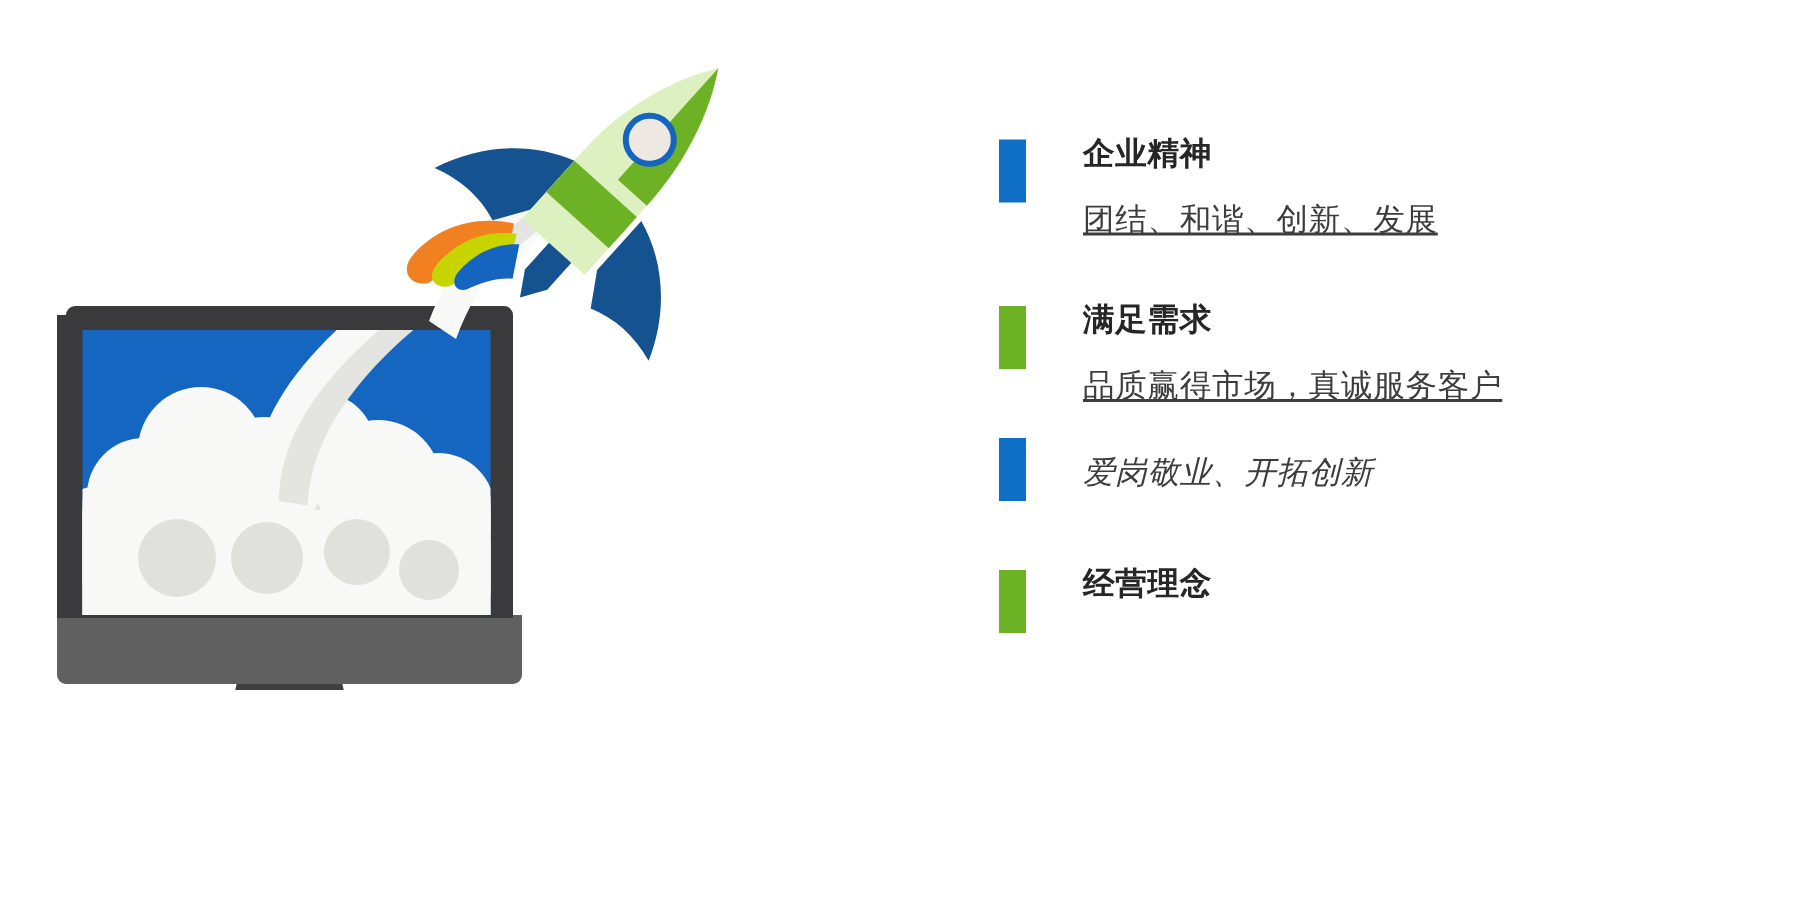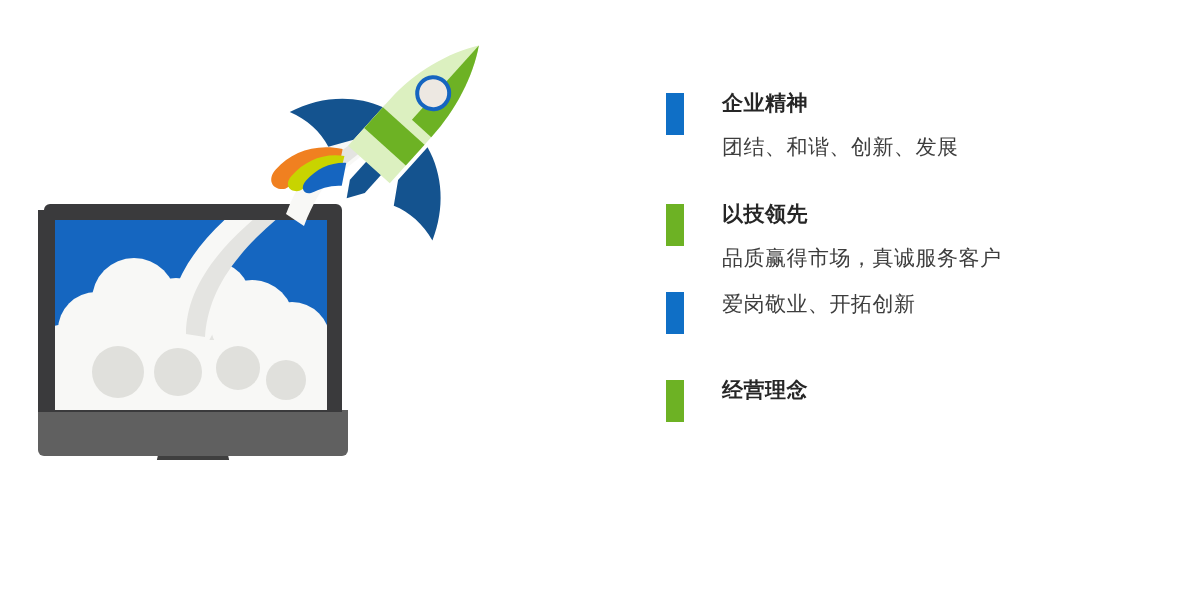--- a/index.html
+++ b/index.html
@@ -62,22 +62,22 @@
     white-space: nowrap;
   }
   .item-body {
     font-size: 21px;
     font-weight: normal;
     color: #3d3d3d;
     line-height: 28px;
     letter-spacing: 0.5px;
     white-space: nowrap;
   }
-  .gap-lg .item-body { margin-top: 16px; }
-  .gap-sm .item-body { margin-top: 2px; }
+  .gap-lg .item-body { margin-top: 16px; text-decoration: underline; }
+  .gap-sm .item-body { margin-top: 14px; font-style: italic; }
 </style>
 </head>
 <body>
 
 <div id="slide">
 
   <div id="illustration">
     <svg width="620" height="606" viewBox="0 0 620 606" xmlns="http://www.w3.org/2000/svg">
 
       <g>
@@ -175,21 +175,21 @@
       <span class="accent-bar" style="background:#0F6FC6"></span>
       <div class="item-text">
         <div class="item-heading">企业精神</div>
         <div class="item-body">团结、和谐、创新、发展</div>
       </div>
     </div>
 
     <div class="value-item gap-lg" style="top:204px">
       <span class="accent-bar" style="background:#6DB224"></span>
       <div class="item-text">
-        <div class="item-heading">以技领先</div>
+        <div class="item-heading">满足需求</div>
         <div class="item-body">品质赢得市场，真诚服务客户</div>
       </div>
     </div>
 
     <div class="value-item gap-sm" style="top:292px">
       <span class="accent-bar" style="background:#0F6FC6"></span>
       <div class="item-text">
         <div class="item-body">爱岗敬业、开拓创新</div>
       </div>
     </div>

